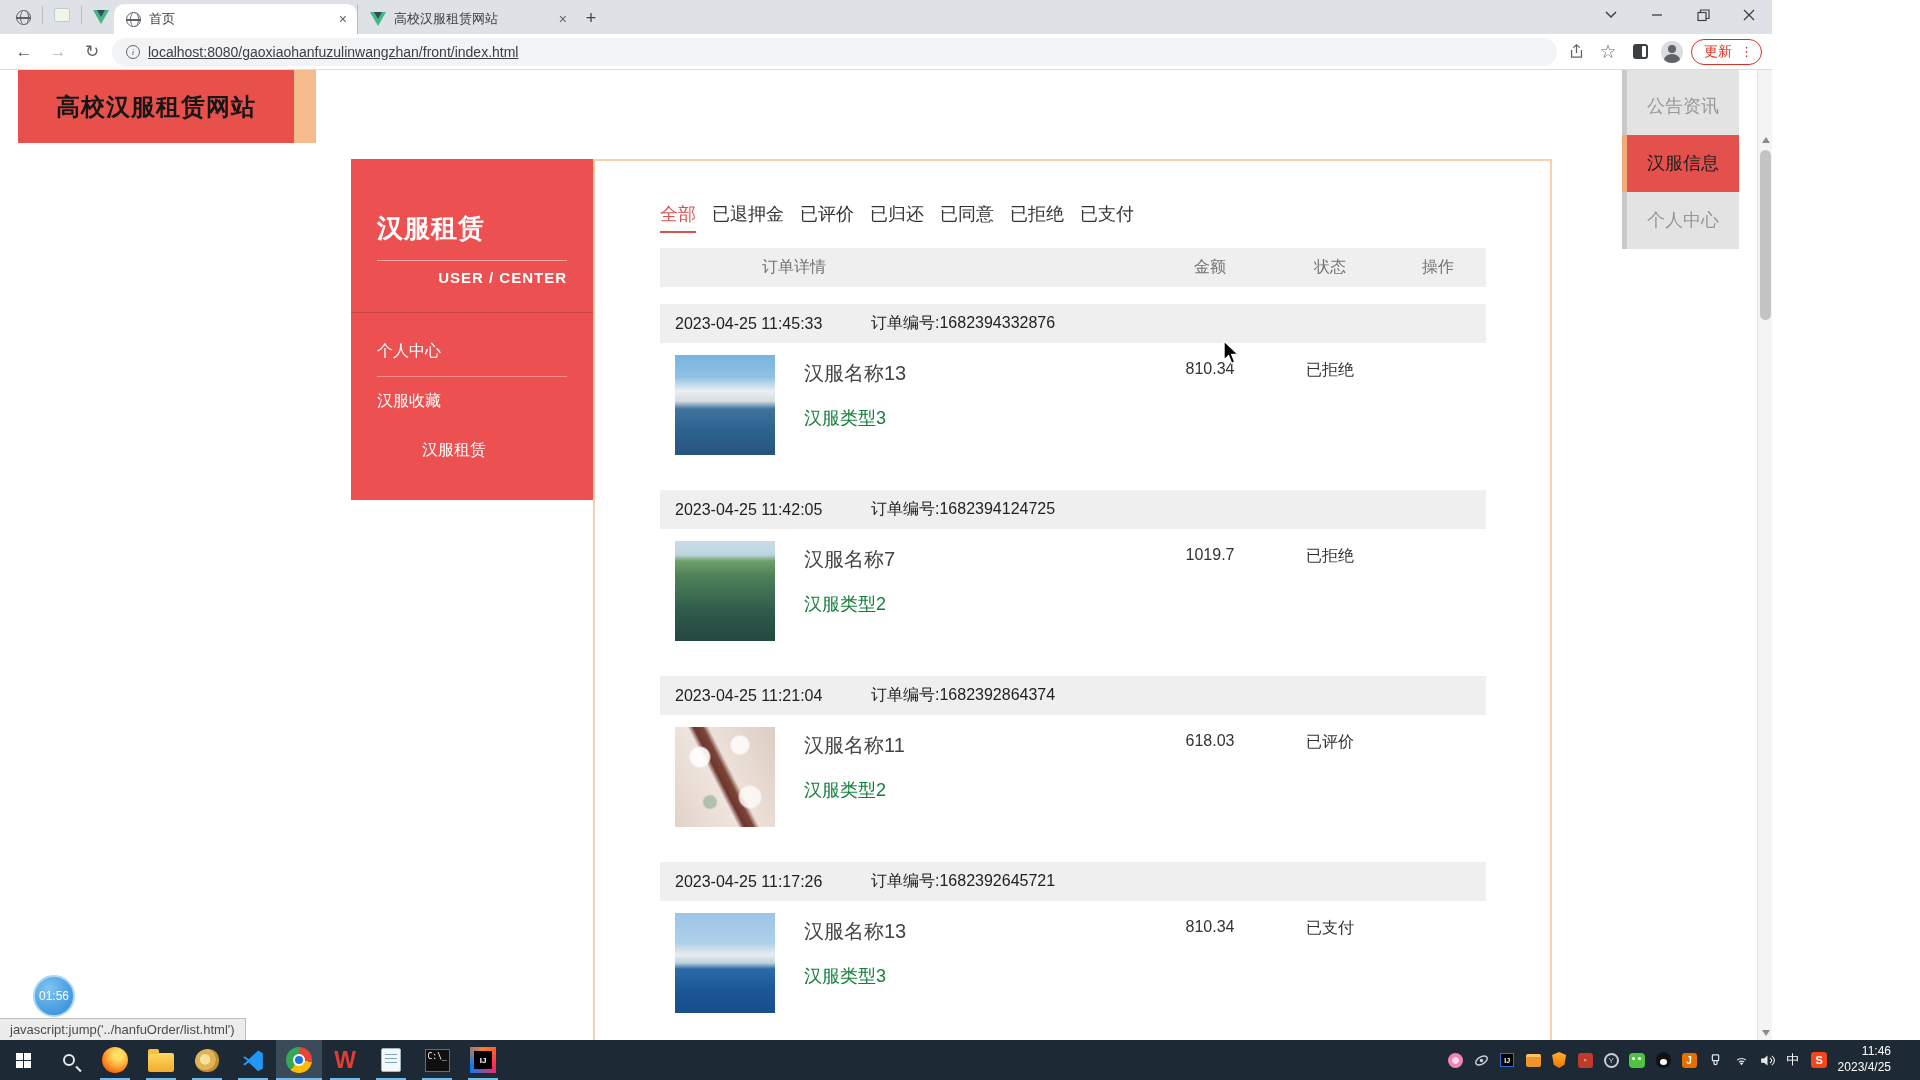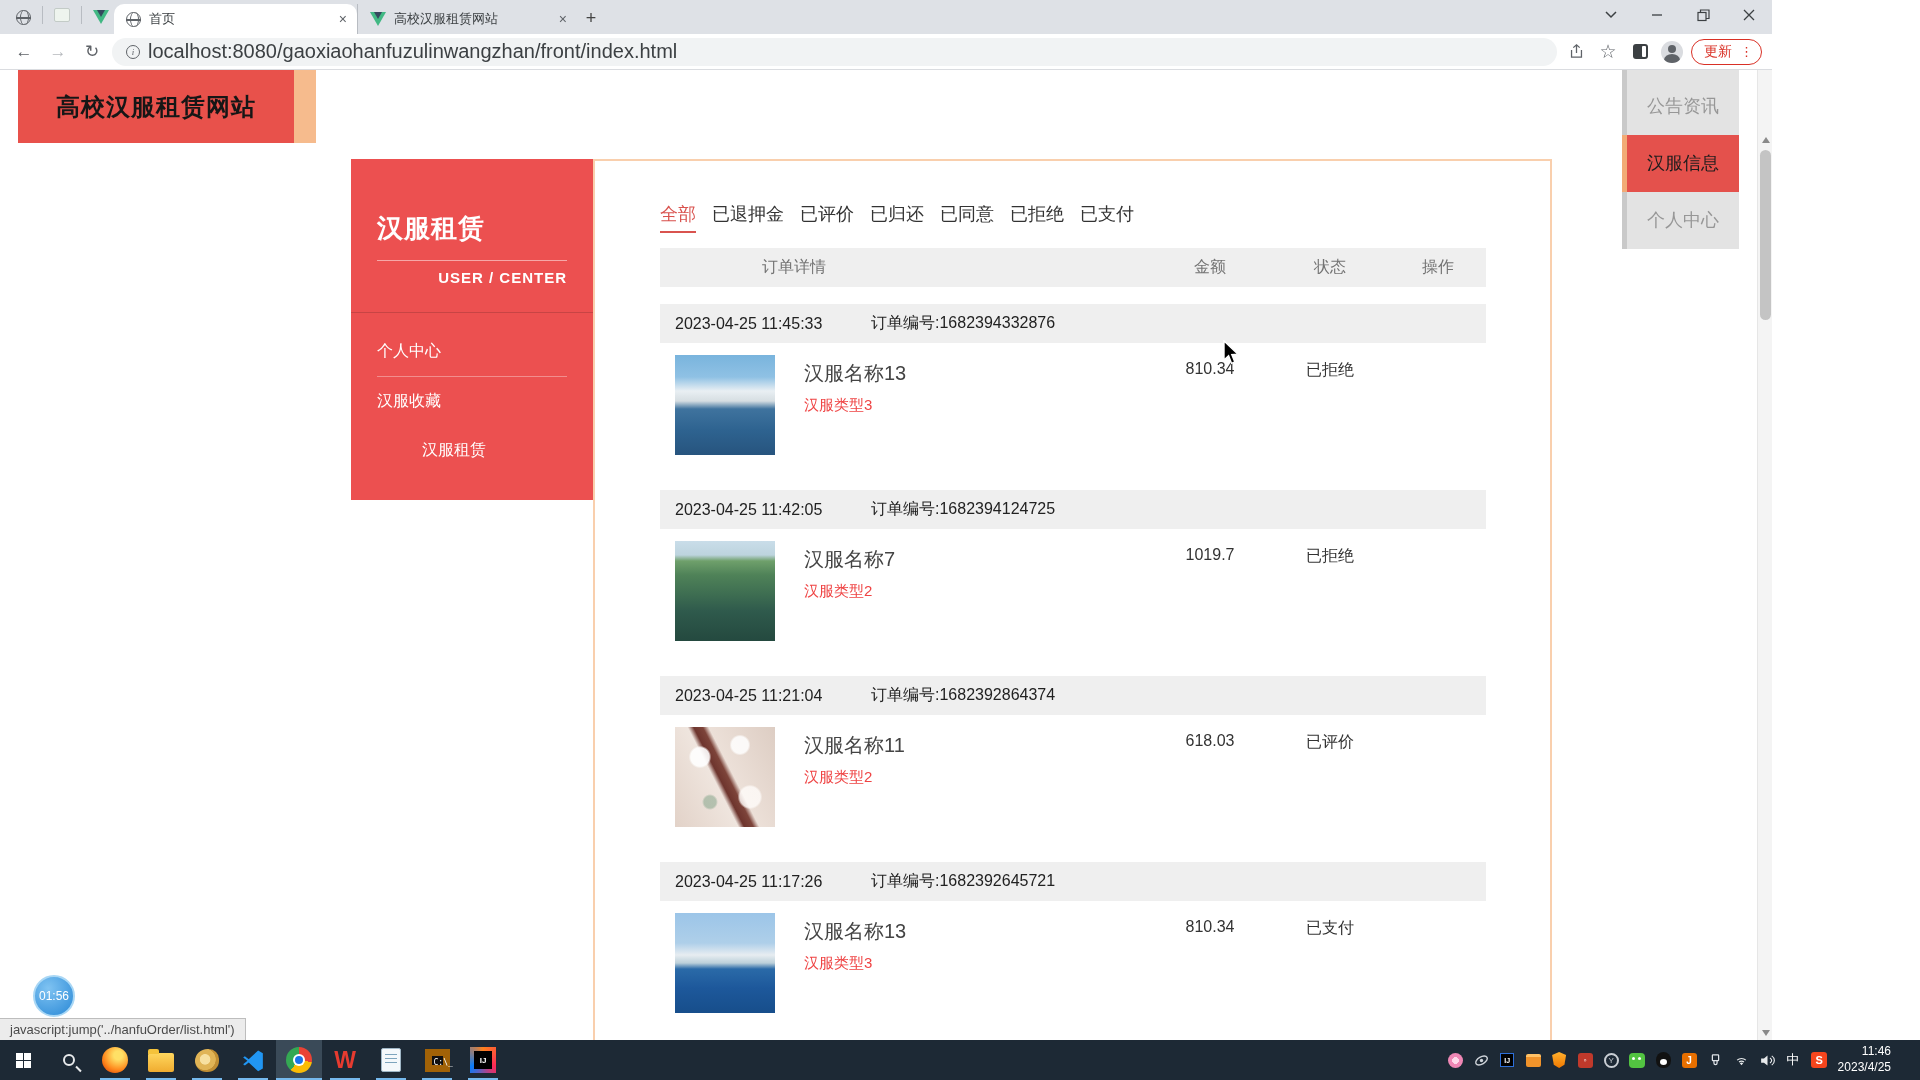--- a/index.html
+++ b/index.html
@@ -24,21 +24,21 @@
   .wincontrols { position:absolute; right:0; top:0; height:30px; display:flex; }
   .wc { width:46px; height:30px; display:flex; align-items:center; justify-content:center; color:#3c4043; }
   .vue-logo { width:0; height:0; border-left:8px solid transparent; border-right:8px solid transparent; border-top:14px solid #41b883; position:relative; }
   .vue-logo::after { content:""; position:absolute; left:-4px; top:-14px; border-left:4px solid transparent; border-right:4px solid transparent; border-top:7px solid #35495e; }
 
   .toolbar { height:36px; background:#fff; border-bottom:1px solid #dadce0; display:flex; align-items:center; padding:0 10px; gap:6px; }
   .navbtn { width:28px; height:28px; display:flex; align-items:center; justify-content:center; font-size:17px; color:#5f6368; border-radius:50%; }
   .navbtn.disabled { color:#b6b9bd; }
   .urlbar { flex:1; height:28px; background:#f1f3f4; border-radius:14px; display:flex; align-items:center; padding:0 14px; gap:8px; }
   .infoicon { width:14px; height:14px; border:1.4px solid #5f6368; border-radius:50%; color:#5f6368; font-size:9px; display:flex; align-items:center; justify-content:center; font-family:"Liberation Serif",serif; font-style:italic; }
-  .url { font-size:20px; color:#3c4043; }
+  .url { font-size:14px; color:#3c4043;text-decoration:underline; }
   .tbicon { width:26px; height:26px; display:flex; align-items:center; justify-content:center; color:#5f6368; font-size:16px; }
   .panelicon { width:15px; height:15px; background:#3c4043; border-radius:3px; position:relative; }
   .panelicon::after { content:""; position:absolute; right:2px; top:2px; bottom:2px; width:4px; background:#fff; border-radius:1px; }
   .avatar { width:22px; height:22px; border-radius:50%; background:#dadce0; position:relative; overflow:hidden; }
   .avatar::before { content:""; position:absolute; top:4px; left:7px; width:8px; height:8px; border-radius:50%; background:#5f6368; }
   .avatar::after { content:""; position:absolute; top:13px; left:3px; width:16px; height:12px; border-radius:50%; background:#5f6368; }
   .updatepill { display:flex; align-items:center; gap:8px; border:1.5px solid #d93025; border-radius:14px; padding:3px 8px 3px 12px; color:#d93025; font-size:14px; background:#fff; }
   .updatepill .dots { letter-spacing:0; font-size:13px; }
 
   
@@ -76,21 +76,21 @@
 
   .group { margin-top:17px; width:826px; }
   .ghead { height:39px; background:#efefef; display:flex; align-items:center; padding-left:15px; font-size:16px; color:#222; }
   .ghead .gtime { width:160px; }
   .ghead .gno { margin-left:36px; }
   .gbody { height:130px; align-items:start; }
   .gdetail { display:flex; padding:12px 0 0 15px; }
   .gimg { width:100px; height:100px; flex:none; }
   .ginfo { margin:5px 0 0 29px; }
   .gname { font-size:20px; color:#444; }
-  .gtype { font-size:15px; color:#ef4444; margin-top:9px; }
+  .gtype { font-size:18px; color:#15803d; margin-top:19px; }
   .gamount, .gstatus { text-align:center; padding-top:17px; font-size:16px; color:#333; }
 
   [data-img="sea-sky"] { background:linear-gradient(180deg,#79b4dd 0%,#8fc1e4 22%,#e9eff3 36%,#d6dee2 46%,#3f739e 54%,#2e6390 75%,#27547e 100%); }
   [data-img="mountain-lake"] { background:linear-gradient(180deg,#c9dde9 0%,#bdd4de 14%,#6fa06b 20%,#4f8258 34%,#3f6f52 52%,#2f5a4c 70%,#24493f 100%); }
   [data-img="blossom"] { background:linear-gradient(63deg,#e2d2c8 0%,#efe5de 42%,#6e352e 46%,#7d443a 52%,#ece0d8 56%,#ddcdc3 100%); position:relative; }
   [data-img="blossom"]::after { content:""; position:absolute; inset:0; background:radial-gradient(circle at 25% 30%,rgba(255,255,255,.9) 0 9%,transparent 11%),radial-gradient(circle at 65% 18%,rgba(255,255,255,.85) 0 8%,transparent 10%),radial-gradient(circle at 75% 70%,rgba(255,252,250,.8) 0 10%,transparent 12%),radial-gradient(circle at 35% 75%,rgba(124,160,132,.5) 0 6%,transparent 8%); }
   [data-img="ocean-sky"] { background:linear-gradient(180deg,#9cc5e8 0%,#aecfe9 30%,#e7edf1 42%,#bcd0da 50%,#2a6aa8 56%,#1d589b 75%,#174e8b 100%); }
 
   
   .vscroll { position:absolute; top:0; right:0; bottom:0; width:15px; background:#f4f4f4; border-left:1px solid #e6e6e6; }
@@ -118,21 +118,21 @@
   .icon-firefox { width:26px; height:26px; border-radius:50%; background:radial-gradient(circle at 62% 32%,#ffe066 0 18%,#ffb13d 42%,#ff8a1e 60%,#e8590c 82%,#c94a05); }
   .icon-folder { width:26px; height:19px; background:linear-gradient(#ffd75e,#f0ac30); border-radius:2px; position:relative; margin-top:5px; }
   .icon-folder::before { content:""; position:absolute; top:-4px; left:0; width:11px; height:5px; background:#f5c33b; border-radius:2px 2px 0 0; }
   .icon-navicat { width:24px; height:23px; border-radius:55% 45% 50% 50%; background:radial-gradient(circle at 42% 45%,#f7e0a0 0 26%,#e0b456 30% 55%,#c08e33 58% 100%); }
   .icon-chrome { width:26px; height:26px; border-radius:50%; background:conic-gradient(#ea4335 0 100deg,#fbbc05 100deg 220deg,#34a853 220deg 360deg); position:relative; }
   .icon-chrome::before { content:""; position:absolute; left:7px; top:7px; width:12px; height:12px; background:#fff; border-radius:50%; }
   .icon-chrome::after { content:""; position:absolute; left:9px; top:9px; width:8px; height:8px; background:#1a73e8; border-radius:50%; }
   .icon-wps { color:#e63b30; font-weight:800; font-size:23px; font-family:"Liberation Sans",sans-serif; }
   .icon-notepad { width:20px; height:24px; background:#f4f8fb; border:1px solid #9fb6c6; border-radius:2px; position:relative; }
   .icon-notepad::after { content:""; position:absolute; left:3px; right:3px; top:5px; height:12px; background:repeating-linear-gradient(#7da4bd 0 1px,transparent 1px 4px); }
-  .icon-cmd { width:25px; height:23px; background:#101010; border:7px solid #a16207; color:#fff; font-family:"DejaVu Sans Mono",monospace; font-size:8px; padding:2px; }
+  .icon-cmd { width:25px; height:23px; background:#101010; border:1px solid #a16207; color:#fff; font-family:"DejaVu Sans Mono",monospace; font-size:8px; padding:2px; }
   .icon-idea { width:26px; height:26px; background:conic-gradient(#fc801d,#fe2857,#087cfa,#fc801d); display:flex; align-items:center; justify-content:center; }
   .icon-idea i { width:18px; height:18px; background:#000; color:#fff; font-style:normal; font-size:8px; font-weight:bold; display:flex; align-items:center; justify-content:center; }
   .tb-right { margin-left:auto; display:flex; align-items:center; gap:10px; padding-right:6px; }
   .tray { display:flex; align-items:center; gap:9px; }
   .tico { width:17px; height:17px; display:flex; align-items:center; justify-content:center; }
   .t-flower { width:15px; height:15px; border-radius:50%; background:radial-gradient(circle,#ffd9ea 0 30%,#ef87b5 34%); }
   .t-idea { width:14px; height:14px; background:#000; border:1px solid #2d6fd9; color:#fff; font-size:7px; font-weight:bold; display:flex; align-items:center; justify-content:center; }
   .t-window { width:15px; height:13px; background:#f0932b; border-radius:2px; border-top:3px solid #ffc166; }
   .t-shield { width:14px; height:16px; background:linear-gradient(#ffb02e,#f07800); clip-path:polygon(50% 0,100% 18%,88% 80%,50% 100%,12% 80%,0 18%); }
   .t-red { width:15px; height:15px; background:#c0392b; border-radius:3px; color:#fff; font-size:9px; display:flex; align-items:center; justify-content:center; }

